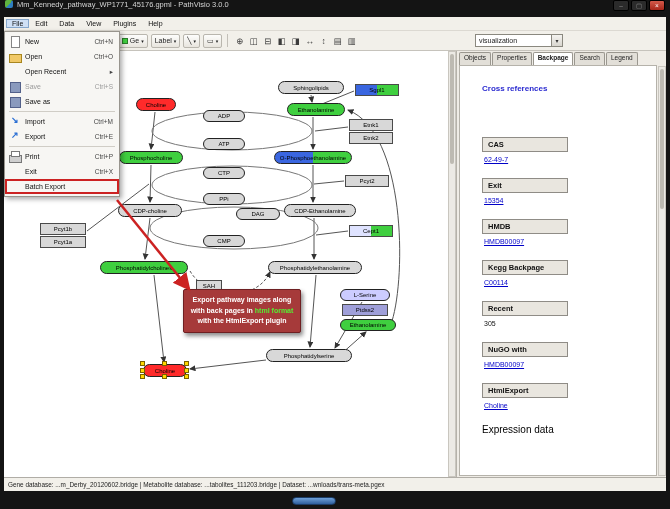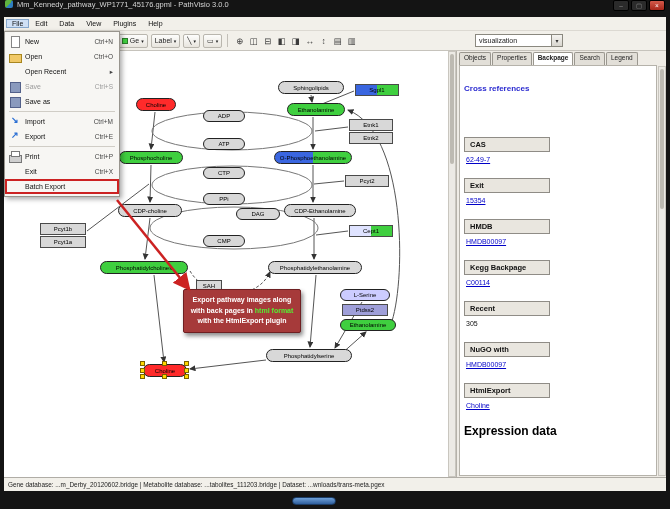--- a/index.html
+++ b/index.html
@@ -37,26 +37,26 @@
   .annotation{position:absolute;left:179px;top:238px;width:118px;padding:5px 5px;background:#a63a3a;border:1px solid #6e1f22;box-shadow:2px 3px 4px rgba(0,0,0,.45);color:#fff;font-weight:bold;font-size:7px;line-height:1.5;text-align:center;z-index:40;border-radius:2px}
   .annotation .hl{color:#55ee33}
   .vscroll{position:absolute;width:8px;background:#eceae5;border:1px solid #c9c6bf}
   .vscroll .thumb{position:absolute;left:1px;width:4px;background:#bdbab2;border-radius:2px}
   .canvas-vs{left:444px;top:34px;height:426px}
   
   .sidebar{position:absolute;left:452px;top:34px;width:210px;height:426px;background:#efece6;border-left:1px solid #b5b2aa}
   .tabs{display:flex;gap:1px;height:14px;padding:1px 0 0 2px;font-size:6.5px;color:#222}
   .tab{border:1px solid #9a978f;border-bottom:none;background:#e2dfd8;padding:1px 4px;border-radius:2px 2px 0 0;cursor:pointer}
   .tab.active{background:#fff;font-weight:bold}
-  .panel{position:absolute;left:2px;right:9px;top:14px;bottom:1px;background:#fff;border:1px solid #b5b2aa;padding:18px 10px 0 4px;overflow:hidden}
+  .panel{position:absolute;left:2px;right:9px;top:14px;bottom:1px;background:#fff;border:1px solid #b5b2aa;padding:18px 10px 0 22px;overflow:hidden}
   .xref-heading{color:#2a2ad0;font-weight:bold;font-size:8px;margin-bottom:44px}
   .ref-head{display:block;width:max-content;min-width:86px;background:#e9e6df;border:1px solid #8f8c86;font-size:7.5px;font-weight:bold;padding:2px 5px;margin-bottom:4px;color:#111}
   .ref-id{font-size:7px;color:#0000c8;text-decoration:underline;margin:0 0 15px 2px;cursor:pointer;width:max-content}
   .ref-id.nolink{color:#111;text-decoration:none;cursor:default}
-  .expr-heading{font-weight:bold;font-size:12px;color:#000;margin-top:4px}
+  .expr-heading{font-weight:normal;font-size:10px;color:#000;margin-top:4px}
   .side-vs{left:653px;top:49px;height:410px}
   
   .statusbar{position:absolute;left:0;bottom:0;width:100%;height:14px;background:#f2f0ea;border-top:1px solid #b0ada6;display:flex;align-items:center;padding:0 4px;font-size:6.4px;color:#222;white-space:nowrap;overflow:hidden}
   
   .filemenu{position:absolute;left:0;top:14px;width:116px;background:#f7f6f3;border:1px solid #98958e;box-shadow:2px 2px 5px rgba(0,0,0,.35);z-index:50;padding:2px 0}
   .fm-item{display:flex;align-items:center;height:15px;padding:0 6px 0 4px;font-size:7px;color:#111;cursor:pointer}
   .fm-label{flex:1}
   .fm-short{color:#444;font-size:6.5px;margin-left:8px}
   .fm-item.disabled,.fm-item.disabled .fm-short{color:#9b9b9b}
   .fm-item.highlight{outline:2px solid #cc2222;outline-offset:-2px}

